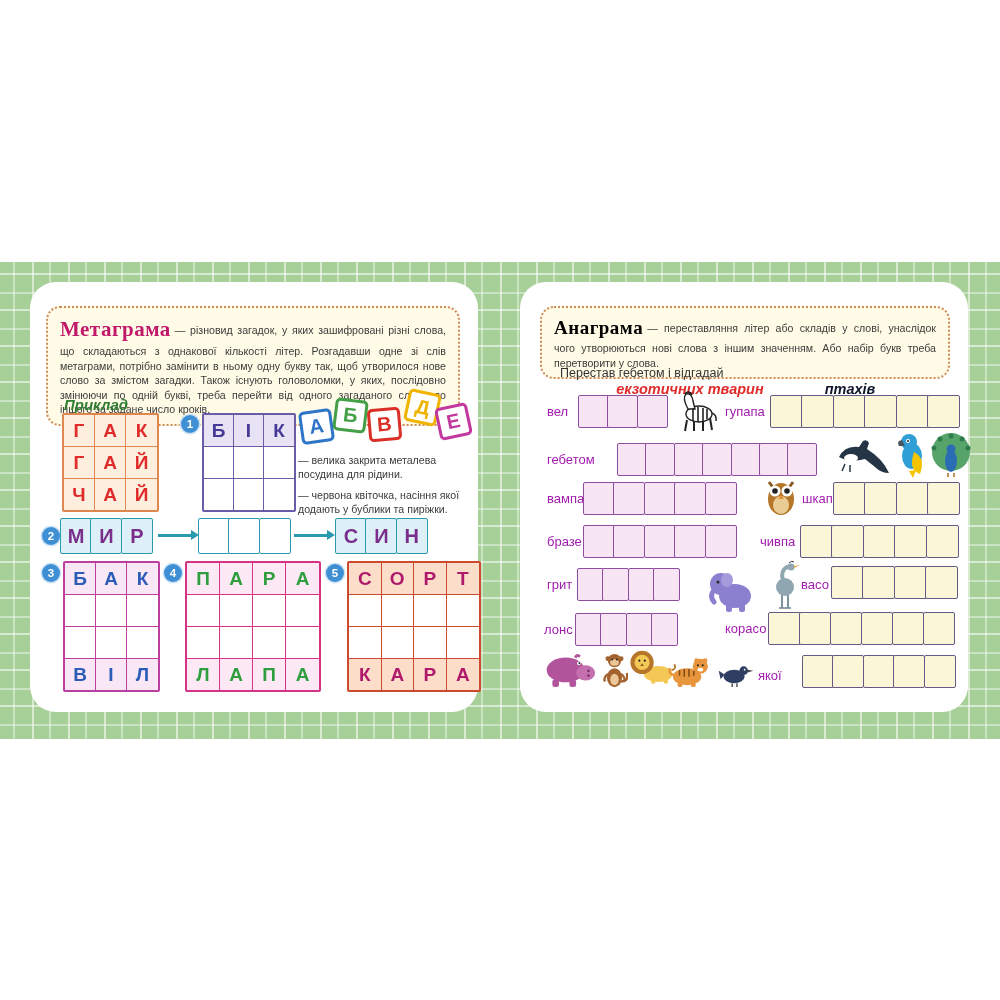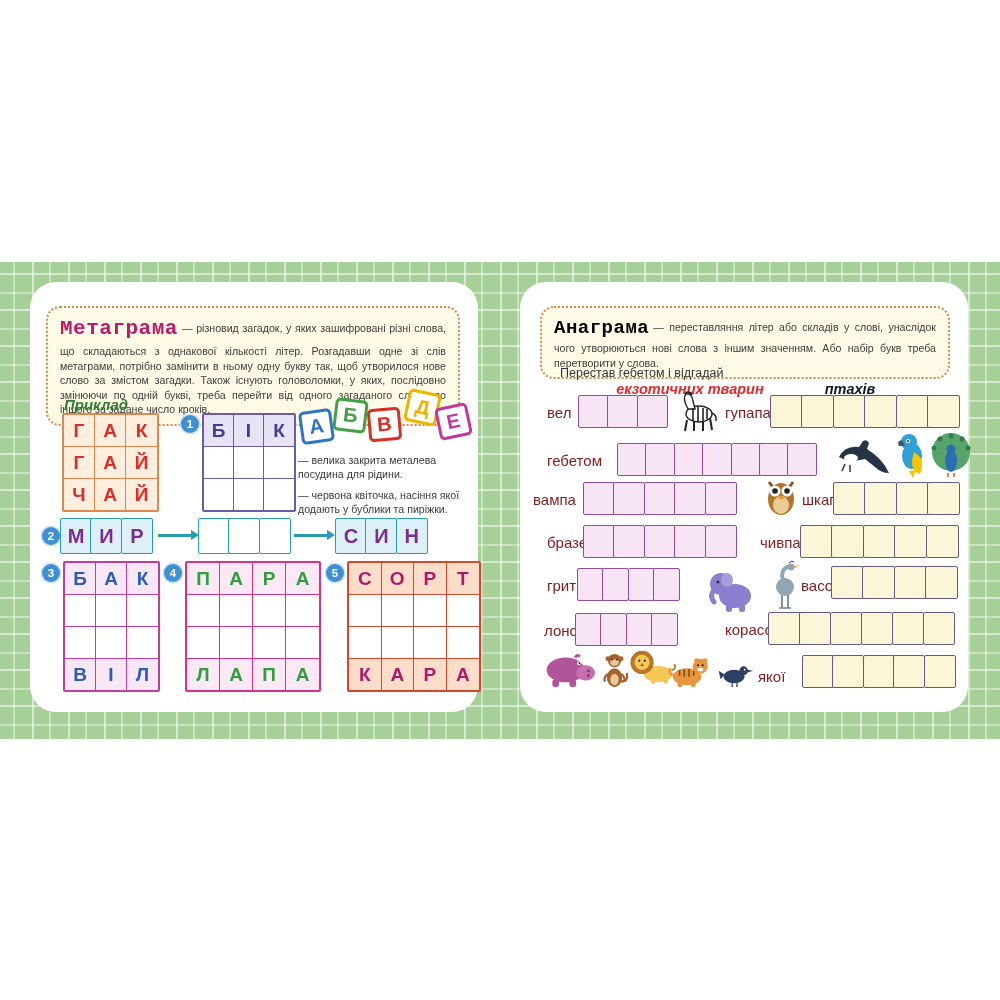--- a/index.html
+++ b/index.html
@@ -15,21 +15,21 @@
 
   .page{position:absolute;top:20px;width:448px;height:430px;background:#fff;
         border-radius:26px;}
   .page.left{left:30px}
   .page.right{left:520px}
 
   
   .headbox{position:absolute;background:#fffbe6;border:2px dotted #cf8b5b;
            border-radius:14px;padding:7px 12px;font-size:10.6px;line-height:1.38;
            color:#3c3c3c;text-align:justify}
-  .headbox .boxtitle{font-family:Liberation Mono, monospace;font-weight:bold;
+  .headbox .boxtitle{font-family:Liberation Serif, serif;font-weight:bold;
            font-size:21px;letter-spacing:.5px;margin-right:4px;vertical-align:-2px}
   .t-magenta{color:#c2186b}
   .t-purple{color:#000000}
 
   .example-label{position:absolute;left:34px;top:114px;font-weight:bold;
            font-style:italic;font-size:15px;color:#2e7d32}
 
   
   .grid{position:absolute;border:2px solid var(--bc);background:#fff;border-radius:2px}
   .g-row{display:flex}
@@ -62,21 +62,21 @@
       display:flex;align-items:center;justify-content:center;
       box-shadow:0 0 0 1.5px #cfe4f5}
 
   .block{position:absolute;width:33px;height:33px;background:#fff;border:3px solid;
       border-radius:5px;display:flex;align-items:center;justify-content:center;
       font-weight:bold;font-size:20px}
 
   .clue{position:absolute;left:268px;width:172px;font-size:10.6px;line-height:1.32;
       color:#3b3b3b}
 
-  .wlabel{position:absolute;font-size:15px;color:#7f1d1d}
+  .wlabel{position:absolute;font-size:13px;color:#a21caf}
   .instruction{position:absolute;left:40px;top:84px;font-size:12.5px;color:#333}
   .cathead{position:absolute;font-weight:bold;font-style:italic;font-size:14.5px;
       text-align:center}
   .cat-animals{left:55px;top:99px;width:230px;color:#e02b2b}
   .cat-birds{left:250px;top:99px;width:160px;color:#0f172a}
 
   .img{position:absolute}
   .img svg{display:block;width:100%;height:100%}
 </style>
 </head>
@@ -311,21 +311,21 @@
             <circle cx="34" cy="9" r="2.5"></circle>
             <circle cx="6" cy="18" r="2.5"></circle>
             <circle cx="40" cy="18" r="2.5"></circle>
           </g>
           <ellipse cx="23" cy="31" rx="6" ry="11" fill="#2a6db5"></ellipse>
           <circle cx="23" cy="19" r="4.5" fill="#2a6db5"></circle>
           <path d="M20 43 v4 M26 43 v4" stroke="#b5762a" stroke-width="1.6"></path>
         </svg>
     </div>
 
-    <div class="wlabel" style="left:13px;top:209px">вампа</div>
+    <div class="wlabel" style="left:27px;top:209px">вампа</div>
     <div class="strip pink" style="left:63px;top:200px;--cw:32px">
         <div class="rc"></div>
         <div class="rc"></div>
         <div class="rc"></div>
         <div class="rc"></div>
         <div class="rc"></div>
       </div>
     <div class="img" style="left:243px;top:193px;width:36px;height:42px">
       <svg viewBox="0 0 36 42">
           <path d="M6 7 l5 7 M30 7 l-5 7" stroke="#8a5a22" stroke-width="3"></path>

